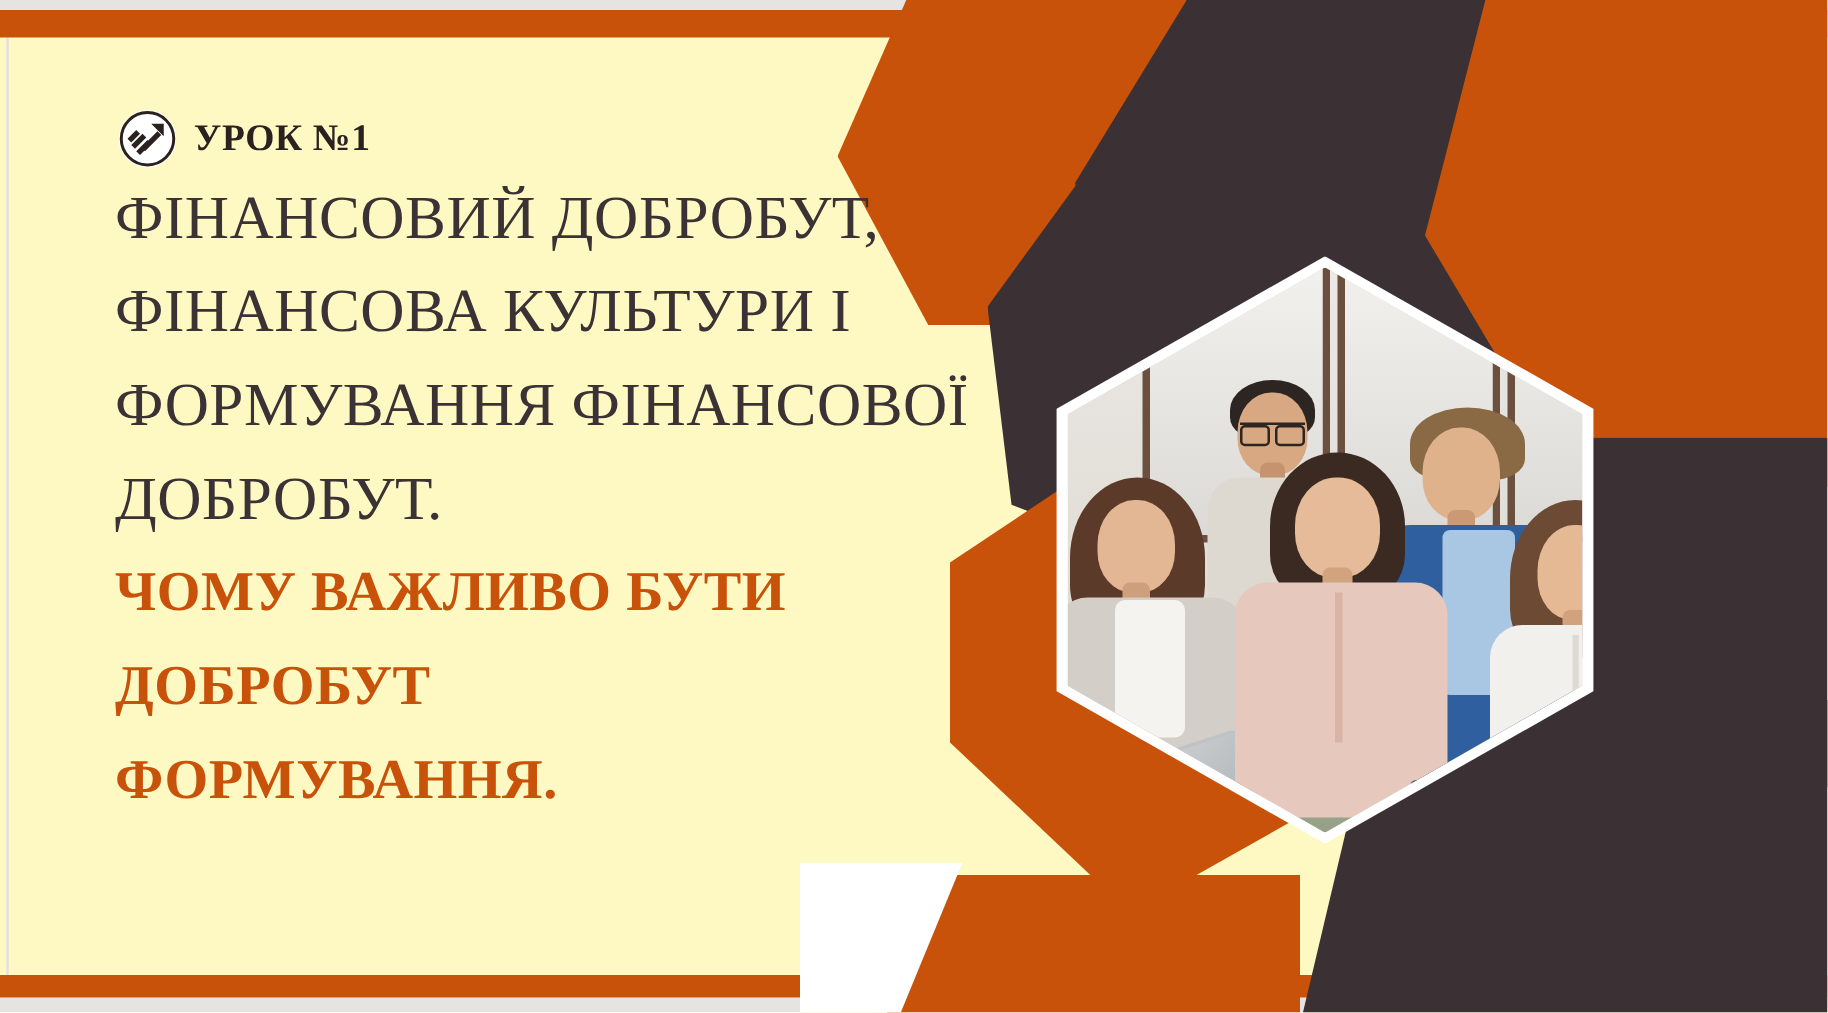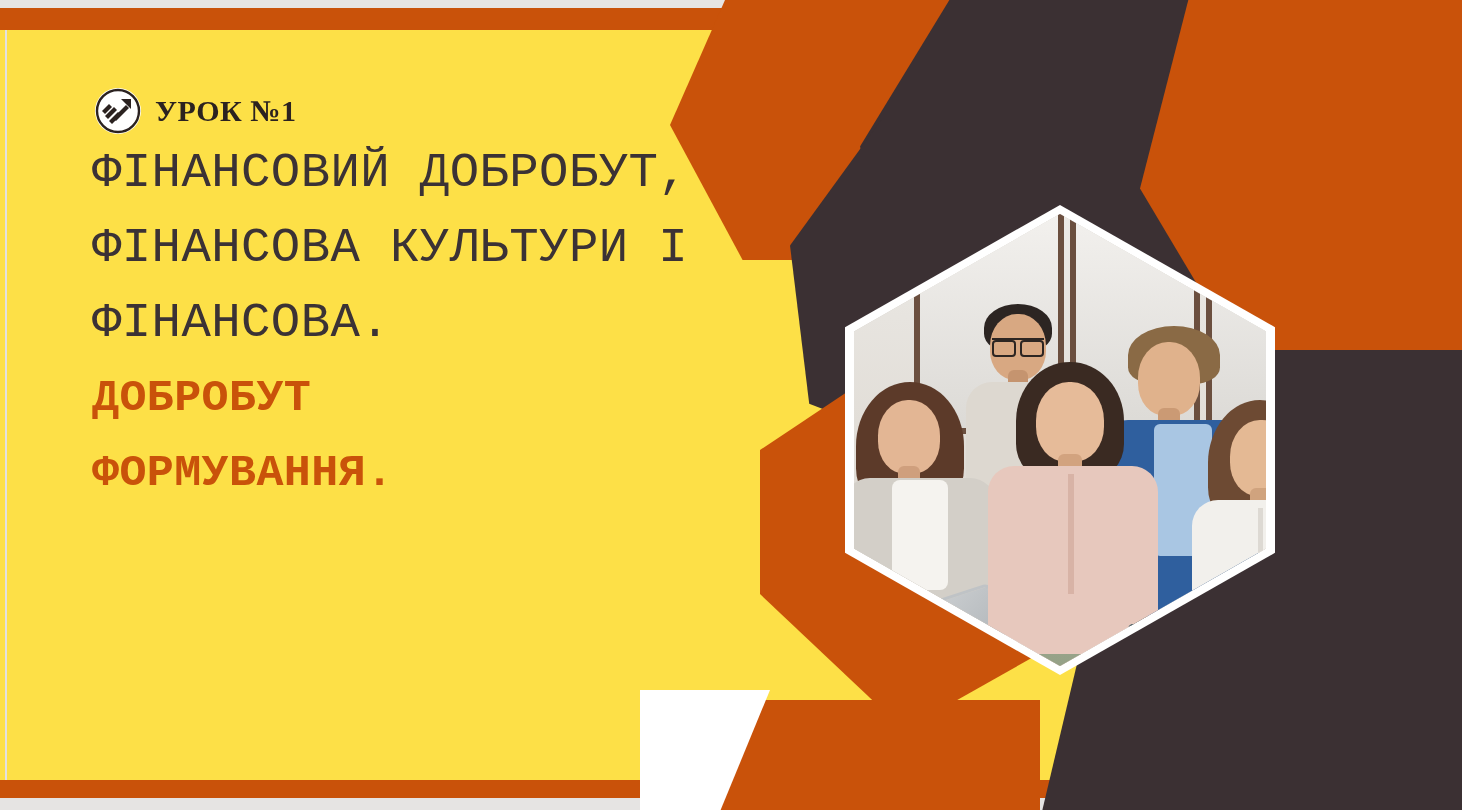--- a/index.html
+++ b/index.html
@@ -5,21 +5,21 @@
   * { margin:0; padding:0; box-sizing:border-box; }
   html,body{
     width:1462px; height:810px;
     background:#ffffff;
     font-family:"Liberation Serif", serif;
     overflow:hidden;
   }
   #slide{
     position:relative;
     width:1462px; height:810px;
-    background:#fde047;
+    background:#fef9c3;
     overflow:hidden;
   }
 
   
   .edge-strip-top{
     position:absolute; left:0; top:0; width:1462px; height:8px;
     background:#e6e4e3; z-index:1;
   }
   .edge-strip-bottom{
     position:absolute; left:0; bottom:0; width:1462px; height:12px;
@@ -259,21 +259,21 @@
     font-family:"Liberation Serif", serif;
     font-weight:bold; font-size:30px; letter-spacing:.5px;
     color:#2b2220; white-space:nowrap;
   }
 
   .title-block{
     position:absolute; left:92px; top:136px; width:780px;
     z-index:10;
   }
   .t-line{
-    font-family:Liberation Mono, monospace;
+    font-family:Liberation Serif, serif;
     font-size:49px; line-height:75px;
     color:#3b3235; white-space:nowrap;
     letter-spacing:.4px;
   }
   .t-line.accent{
     color:#c9520a; font-weight:bold; font-size:45px;
   }
 </style>
 </head>
 <body>
@@ -375,18 +375,20 @@
           <path d="M26 11 L36 11 L36 21 L32.5 17.5 L29.5 14.5 Z"></path>
         </g>
       </svg>
     </span>
     <span class="lesson-label">УРОК №1</span>
   </div>
 
   <div class="title-block">
     <div class="t-line">ФІНАНСОВИЙ ДОБРОБУТ,</div>
     <div class="t-line">ФІНАНСОВА КУЛЬТУРИ І</div>
-    <div class="t-line">ФІНАНСОВА.</div>
+    <div class="t-line">ФОРМУВАННЯ ФІНАНСОВОЇ</div>
+    <div class="t-line">ДОБРОБУТ.</div>
+    <div class="t-line accent">ЧОМУ ВАЖЛИВО БУТИ</div>
     <div class="t-line accent">ДОБРОБУТ</div>
     <div class="t-line accent">ФОРМУВАННЯ.</div>
   </div>
 
 </div>
 
 </body></html>

